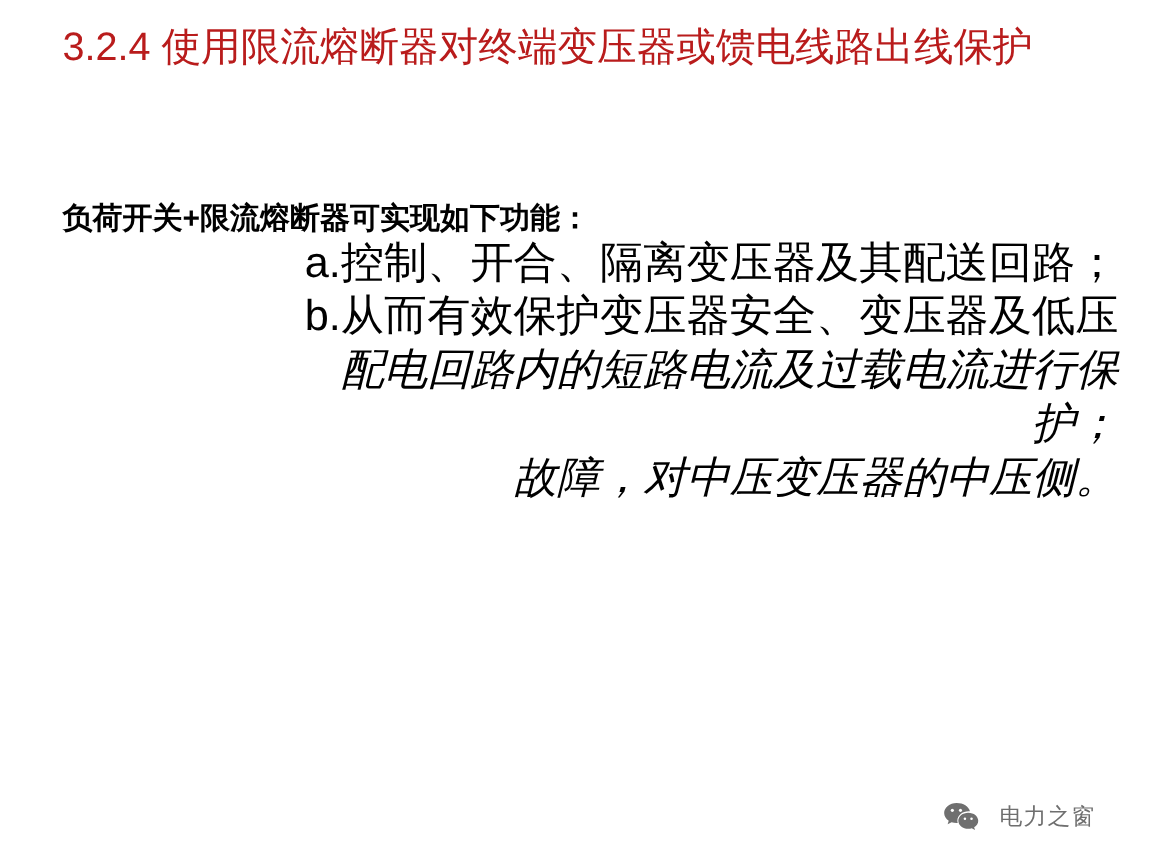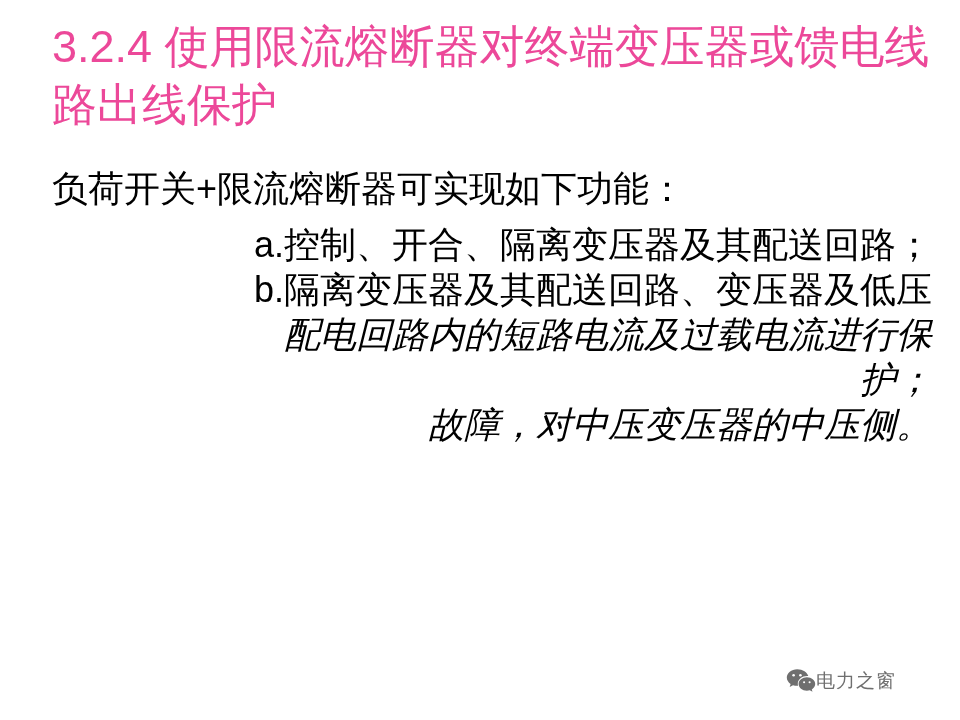--- a/index.html
+++ b/index.html
@@ -21,47 +21,48 @@
     top: 0;
     width: 960px;
     height: 720px;
     box-sizing: border-box;
   }
   .title {
     position: absolute;
     left: 52px;
     top: 18px;
     width: 880px;
-    font-size: 45px;
+    font-size: 33px;
     line-height: 1.28;
     font-weight: normal;
     letter-spacing: 0px;
-    color: #ec4899;
+    color: #b91c1c;
   }
   .body-block {
     position: absolute;
     left: 52px;
     top: 168px;
     width: 880px;
   }
   .lead {
-    font-size: 36px;
+    font-size: 25px;
     line-height: 1.18;
-    margin: 0 0 14px 0;
+    margin: 0 0 0 0;
     white-space: nowrap;
+    font-weight: bold;
   }
   .wm {
     position: absolute;
     left: 786px;
     top: 660px;
     width: 160px;
     height: 42px;
     display: flex;
     align-items: center;
-    gap: 0;
+    gap: 17px;
     color: #6f6f6f;
     font-size: 19px;
   }
   .wm-logo {
     width: 30px;
     height: 26px;
     position: relative;
     flex: 0 0 auto;
   }
   .wm-label {
@@ -91,21 +92,21 @@
 
   <div class="body-block">
 
     <p class="lead">负荷开关+限流熔断器可实现如下功能：</p>
 
     <div class="indent-wrap">
       <p><span class="marker">a.</span><span>控制、开合、隔离变压器及其配送回路；</span></p>
     </div>
 
     <div class="indent-wrap">
-      <p><span class="marker">b.</span><span>隔离变压器及其配送回路、变压器及低压</span></p>
+      <p><span class="marker">b.</span><span>从而有效保护变压器安全、变压器及低压</span></p>
       <p class="cont">配电回路内的短路电流及过载电流进行保</p>
       <p class="cont">护；</p>
     </div>
 
     <div class="indent-wrap">
       <p class="cont">故障，对中压变压器的中压侧。</p>
     </div>
 
   </div>
 

